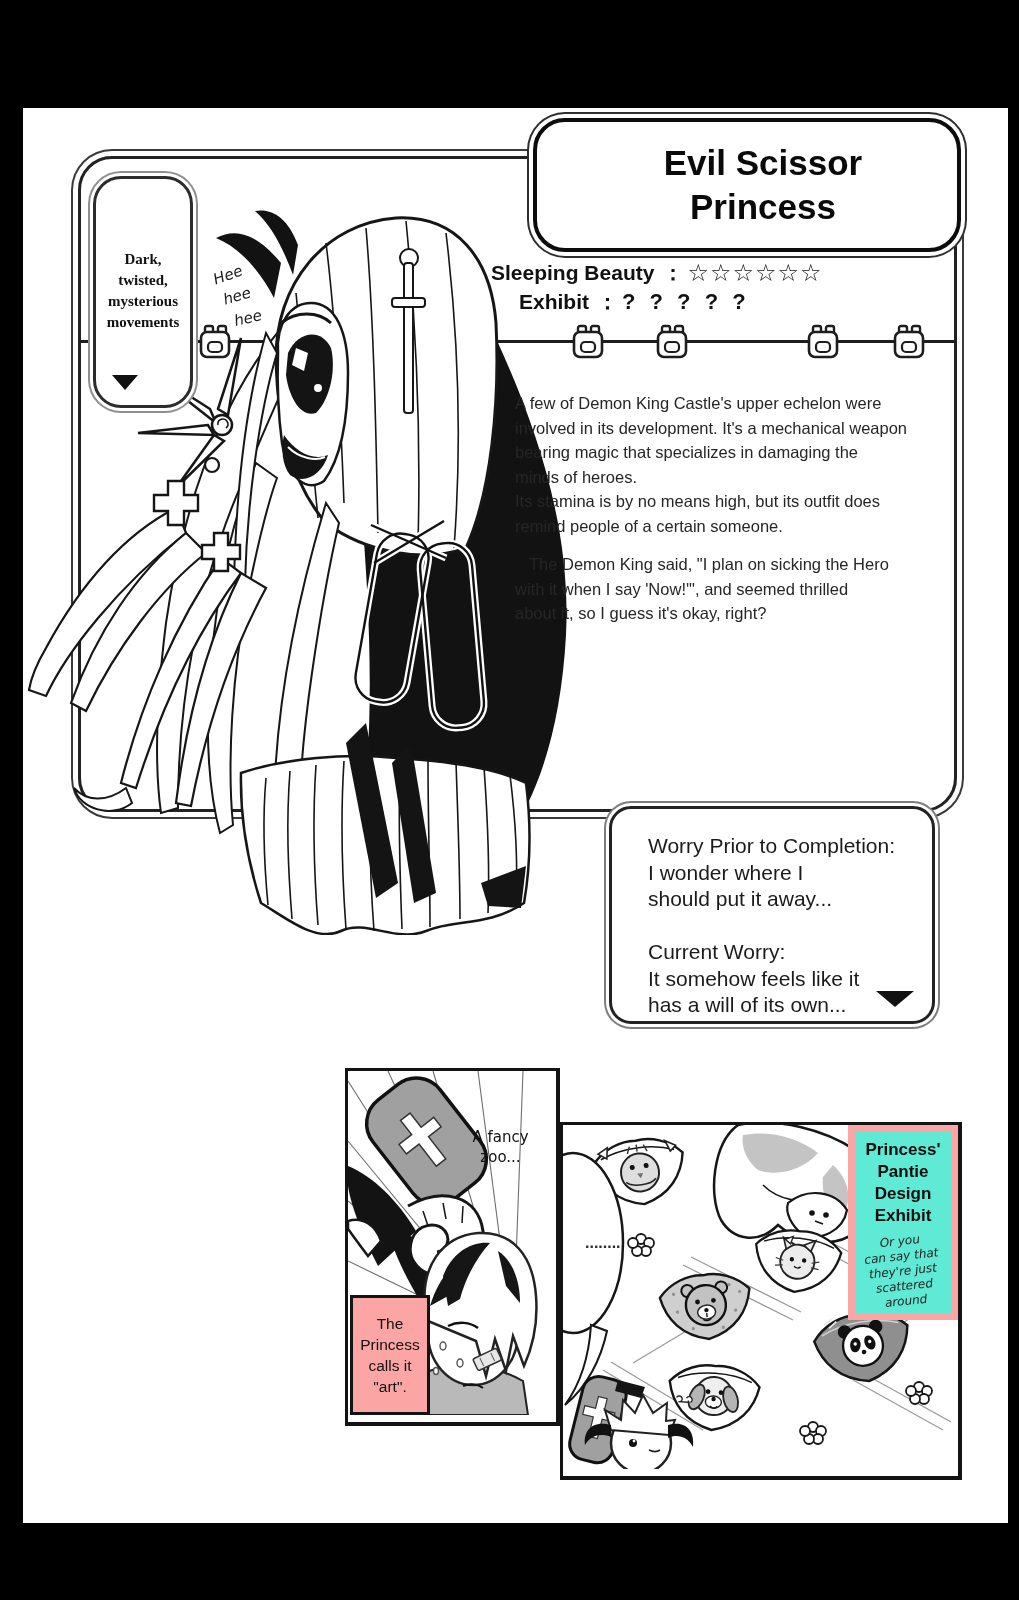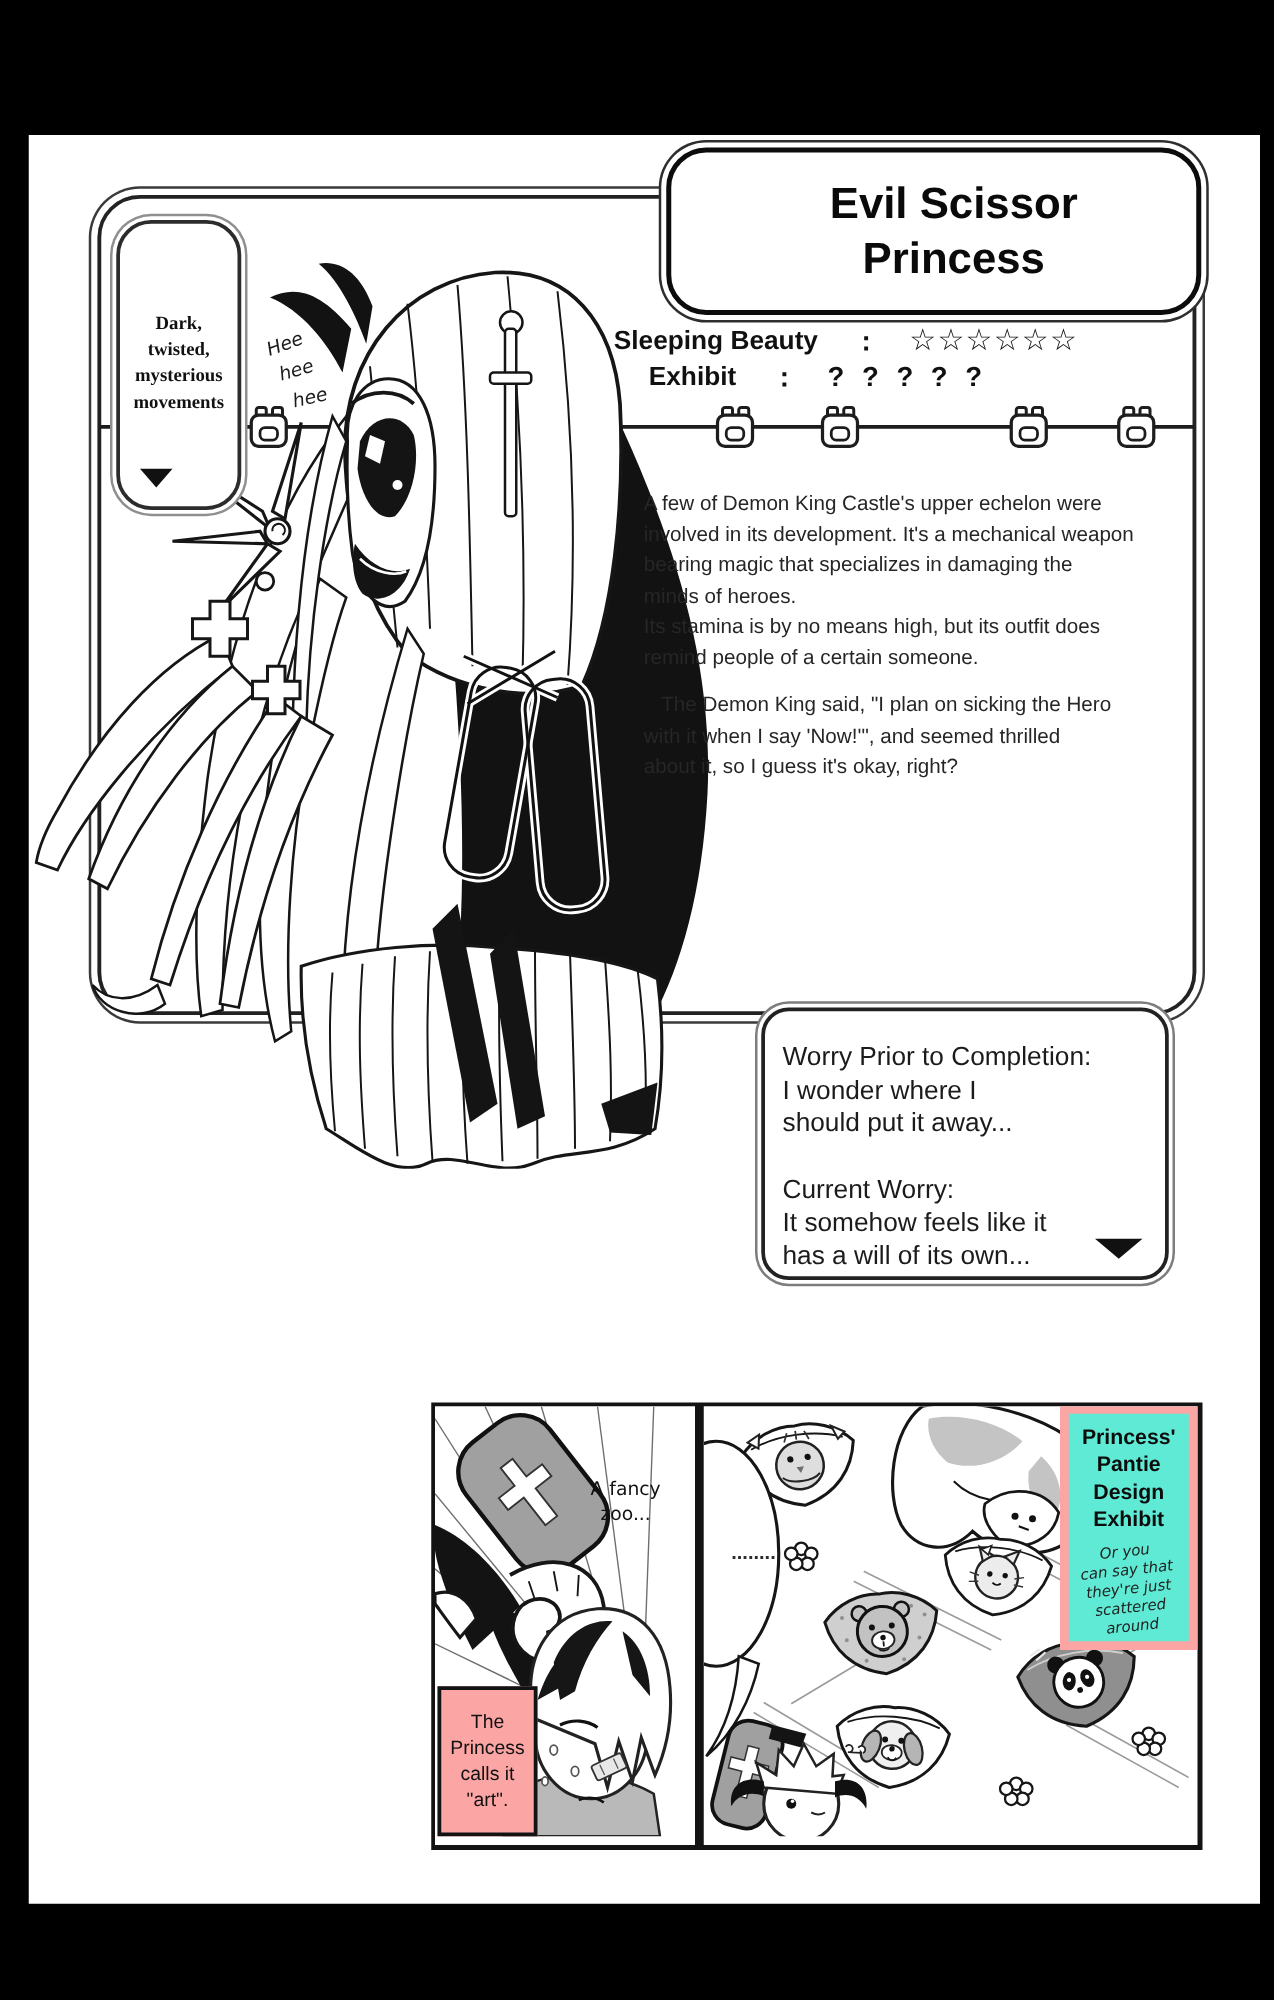--- a/index.html
+++ b/index.html
@@ -11,21 +11,21 @@
   .main-panel{position:absolute;left:55px;top:48px;width:873px;height:650px;
       border:3px solid #222;border-radius:34px;
       box-shadow:0 0 0 5px #fff,0 0 0 7px #3a3a3a;z-index:1;}
   .title-box{position:absolute;left:510px;top:10px;width:388px;height:126px;background:#fff;
       border:4px solid #0c0c0c;border-radius:32px;
       box-shadow:0 0 0 4px #fff,0 0 0 6px #2e2e2e;z-index:6;
       display:flex;align-items:center;justify-content:center;padding-left:32px;}
   .title-box .t{font-size:35px;font-weight:bold;line-height:44px;text-align:center;
       white-space:pre-line;color:#0a0a0a;}
   .stats{position:absolute;left:468px;top:150px;z-index:5;}
-  .stat-row{display:flex;align-items:center;height:29px;font-weight:bold;font-size:21px;color:#111;gap:20px;}
+  .stat-row{display:flex;align-items:center;height:29px;font-weight:bold;font-size:21px;color:#111;}
   .stat-row.second{margin-left:28px;}
   .stat-row .colon{margin:0 4px 0 8px;}
   .stat-row .stars{font-size:24px;letter-spacing:1px;font-weight:normal;}
   .stat-row .qmarks{font-size:22px;letter-spacing:4px;}
 
   .charm-line{position:absolute;left:57px;top:232px;width:875px;height:3px;background:#1d1d1d;z-index:2;}
   .charm{position:absolute;top:215px;width:36px;height:38px;z-index:3;}
 
   
   .trait-box{position:absolute;left:70px;top:68px;width:94px;height:226px;background:#fff;
@@ -46,30 +46,30 @@
 
   
   .desc{position:absolute;left:492px;top:283px;width:438px;z-index:4;}
   .desc p{margin:0 16px 14px 0;font-size:16.5px;line-height:24.5px;color:#262626;white-space:pre-line;}
   .desc p.ind{text-indent:14px;}
 
   
   .worry-box{position:absolute;left:586px;top:698px;width:320px;height:212px;background:#fff;
       border:3px solid #222;border-radius:22px;
       box-shadow:0 0 0 3px #fff,0 0 0 5px #7d7d7d;z-index:5;}
-  .worry-box .t{padding:24px 0 0 14px;font-size:21px;line-height:26.5px;white-space:pre-line;color:#1b1b1b;}
+  .worry-box .t{padding:24px 0 0 36px;font-size:21px;line-height:26.5px;white-space:pre-line;color:#1b1b1b;}
   .worry-box .tri-down{position:absolute;right:18px;bottom:14px;
       border-left-width:19px;border-right-width:19px;border-top-width:16px;}
 
   .art{position:absolute;left:3px;top:95px;width:562px;height:732px;z-index:3;}
 
   
   .panel{position:absolute;background:#fff;border:3px solid #131313;
       border-right-width:4px;border-bottom-width:4px;overflow:hidden;z-index:2;}
-  .panel-left{left:322px;top:1014px;width:208px;height:351px;}
+  .panel-left{left:322px;top:960px;width:208px;height:351px;}
   .panel-right{left:537px;top:1014px;width:395px;height:351px;}
   .panel svg{position:absolute;left:0;top:0;}
 
   .speech{position:absolute;left:105px;top:56px;width:95px;text-align:center;z-index:2;
       font-family:"DejaVu Sans",sans-serif;font-size:15px;line-height:20px;white-space:pre-line;color:#111;}
   .caption-box{position:absolute;left:2px;top:224px;width:74px;height:114px;background:#fca5a5;
       border:3px solid #131313;z-index:3;display:flex;align-items:center;justify-content:center;}
   .caption-box .t{text-align:center;font-size:15.5px;line-height:21px;white-space:pre-line;color:#111;}
 
   .silence{position:absolute;left:22px;top:112px;width:9px;z-index:2;

